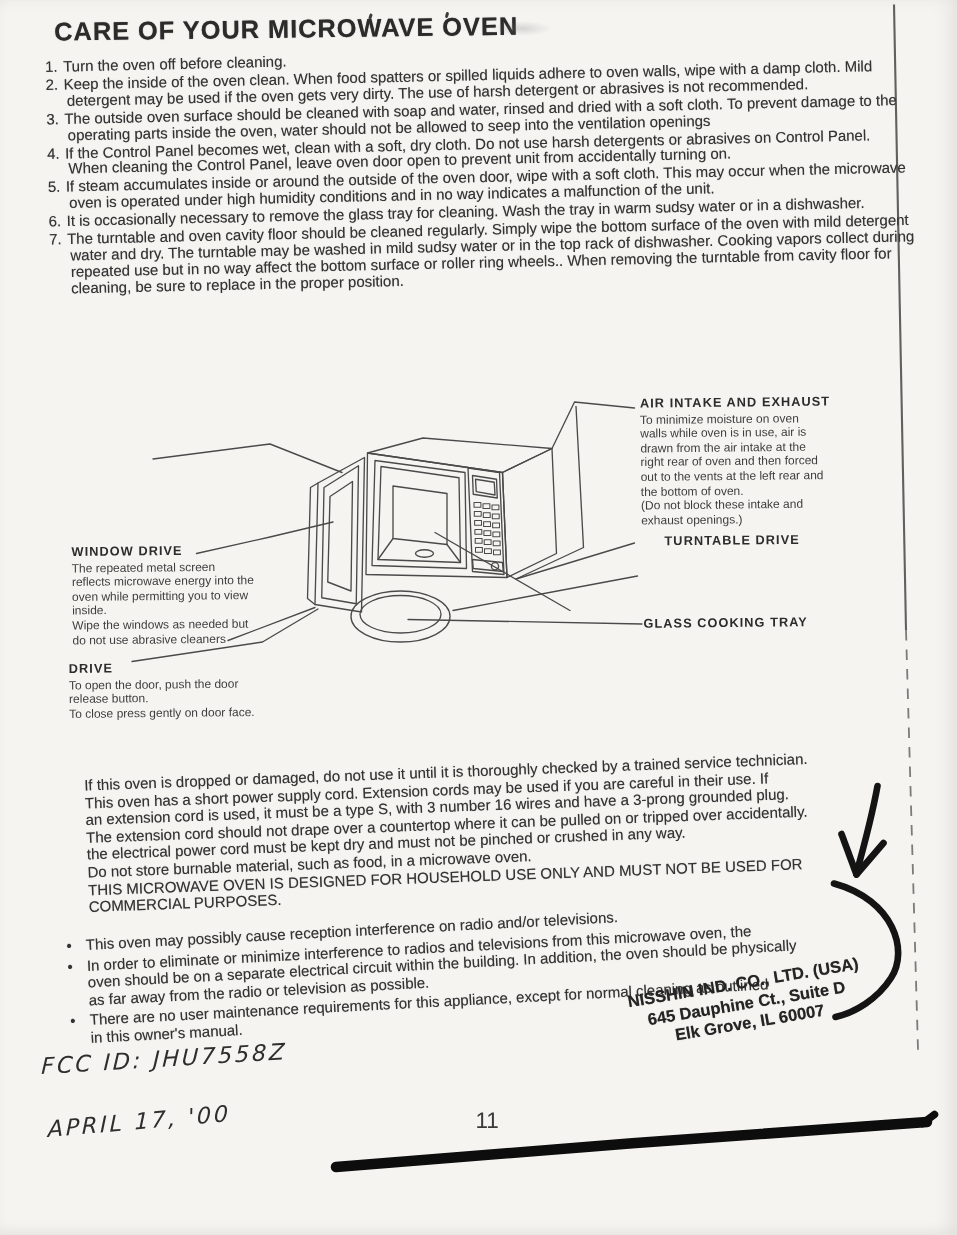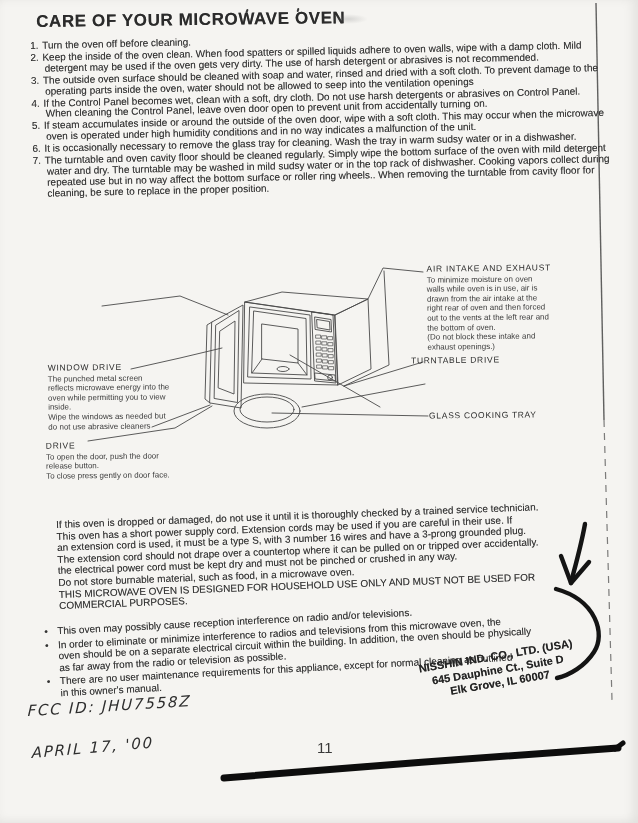--- a/index.html
+++ b/index.html
@@ -22,27 +22,27 @@
     position:absolute;left:30px;top:41px;width:578px;
     font-size:10px;line-height:10.9px;
     transform:rotate(-1.3deg);transform-origin:left top;
   }
   .care-item{padding-left:14px;text-indent:-14px;margin-bottom:1px;white-space:pre-line;}
   .care-item .num{display:inline-block;width:12px;text-indent:0;}
   
   #diagram{position:absolute;left:0;top:255px;width:638px;height:250px;}
   #diagram svg{position:absolute;left:0;top:0;}
   .dlabel{position:absolute;font-size:8px;line-height:9.6px;color:#3d3d3d;}
-  .dlabel .dhead{font-size:8.5px;font-weight:normal;letter-spacing:0.7px;color:#2c2c2c;margin-bottom:1px;}
+  .dlabel .dhead{font-size:8.5px;font-weight:bold;letter-spacing:0.7px;color:#2c2c2c;margin-bottom:1px;}
   .dlabel .dbody{white-space:pre-line;}
   #lbl-door-seal{left:50px;top:44px;transform:rotate(-0.6deg);}
   #lbl-window-screen{left:48px;top:108px;transform:rotate(-0.6deg);}
   #lbl-door{left:46px;top:186px;transform:rotate(-0.6deg);}
   #lbl-air-intake{left:427px;top:9px;transform:rotate(-0.6deg);}
-  #lbl-turntable-drive{left:411px;top:101px;transform:rotate(-0.6deg);}
+  #lbl-turntable-drive{left:443px;top:101px;transform:rotate(-0.6deg);}
   #lbl-turntable{left:428px;top:122px;transform:rotate(-0.6deg);}
   #lbl-glass-tray{left:429px;top:156px;transform:rotate(-0.6deg);}
   #safety{
     position:absolute;left:56px;top:519px;
     font-size:10px;line-height:11.6px;white-space:pre;
     transform:rotate(-2.1deg);transform-origin:left top;
   }
   #bullets{
     position:absolute;left:44px;top:626px;
     font-size:10px;line-height:11.6px;
@@ -142,21 +142,21 @@
       </g>
       <path d="M315,118 L335,120 L335.5,126 L315.5,124 Z"></path>
       <circle cx="330" cy="122.5" r="2.4"></circle>
 
       <ellipse cx="267" cy="156" rx="33" ry="17"></ellipse>
       <ellipse cx="267" cy="154.5" rx="27" ry="12.5"></ellipse>
     </svg>
 
     <div id="lbl-window-screen" class="dlabel">
       <div class="dhead">WINDOW DRIVE</div>
-      <div class="dbody">The punched metal screen
+      <div class="dbody">The repeated metal screen
 reflects microwave energy into the
 oven while permitting you to view
 inside.
 Wipe the windows as needed but
 do not use abrasive cleaners</div>
     </div>
     <div id="lbl-door" class="dlabel">
       <div class="dhead">DRIVE</div>
       <div class="dbody">To open the door, push the door
 release button.

